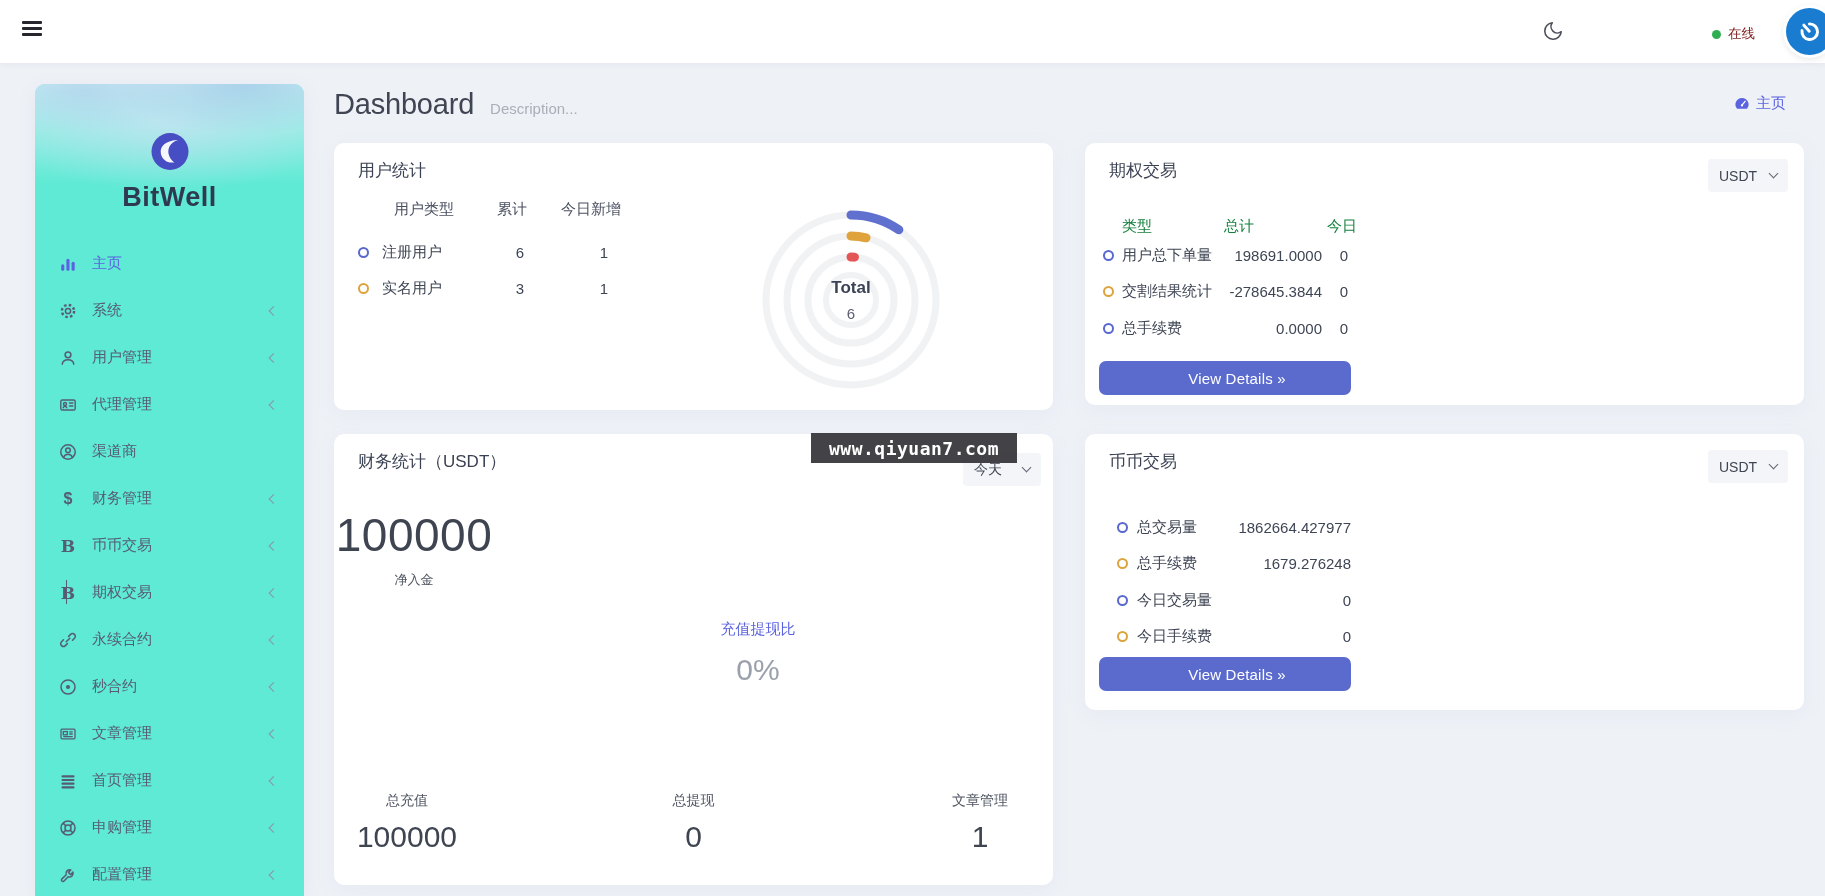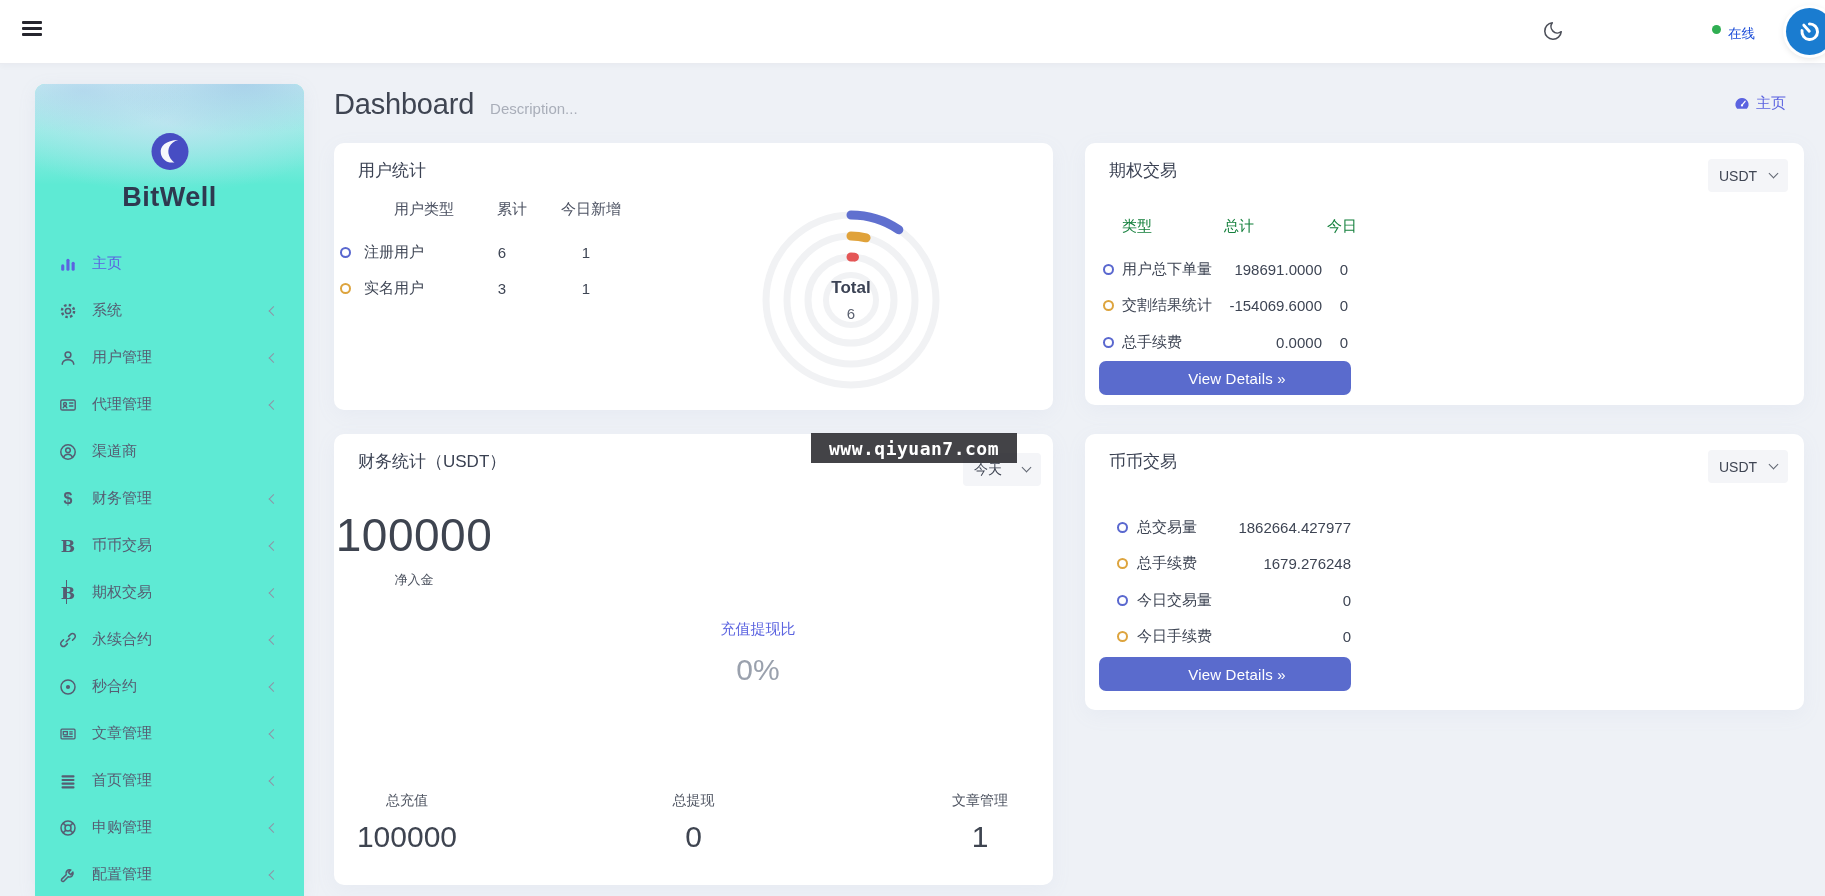--- a/index.html
+++ b/index.html
@@ -14,22 +14,22 @@
   
   #topbar {
     position: absolute; left: 0; top: 0; width: 1825px; height: 64px;
     background: #fff; border-bottom: 1px solid #e9ebf0;
     box-shadow: 0 2px 6px rgba(20,35,60,0.03); z-index: 20;
   }
   .hamburger { position: absolute; left: 22px; top: 21px; width: 20px; height: 15px; cursor: pointer; }
   .hamburger i { display: block; height: 2.6px; background: #26262e; border-radius: 1px; margin-bottom: 3.4px; }
   .moon-btn { position: absolute; left: 1538px; top: 16px; width: 30px; height: 30px;
     display: flex; align-items: center; justify-content: center; cursor: pointer; }
-  .online { position: absolute; left: 1712px; top: 25px; display: flex; gap: 7px;
-    font-size: 13.5px; color: #1d4ed8; }
+  .online { position: absolute; left: 1712px; top: 25px; display: flex; align-items: center; gap: 7px;
+    font-size: 13.5px; color: #7f1d1d; }
   .online .dot { width: 9px; height: 9px; border-radius: 50%; background: #2fae52; }
   .avatar { position: absolute; left: 1786px; top: 8px; width: 47px; height: 47px; border-radius: 50%;
     background: #1a7cd0; display: flex; align-items: center; justify-content: center;
     box-shadow: 0 0 0 3px rgba(255,255,255,0.95), 0 2px 8px rgba(0,0,0,0.18); cursor: pointer; }
   .avatar svg { transform: rotate(-42deg); }
 
   
   #sidebar { position: absolute; left: 35px; top: 84px; width: 269px; height: 812px;
     background: #5eead4; border-radius: 10px 10px 0 0; z-index: 10; overflow: hidden;
     box-shadow: 0 4px 18px rgba(150,160,190,0.10); }
@@ -89,35 +89,35 @@
   .bullet.yellow { border-color: #dda43e; }
   .num { text-align: right; white-space: nowrap; }
 
   
   .us-head { position: absolute; left: 0; right: 0; top: 57px; padding-left: 60px;
     display: flex; font-size: 15px; color: #4a5060; }
   .us-head span:nth-child(1) { width: 103px; }
   .us-head span:nth-child(2) { width: 64px; }
   .us-rows { position: absolute; left: 0; right: 0; top: 91px; }
   .us-row { height: 36px; display: grid; grid-template-columns: 24px 104px 38px 84px;
-    padding-left: 6px; align-items: center; font-size: 15px; color: #3e4554; }
+    padding-left: 24px; align-items: center; font-size: 15px; color: #3e4554; }
 
   
   #chart-wrap { position: absolute; left: 402px; top: 42px; width: 230px; height: 230px; }
   #chart-center { position: absolute; inset: 0; display: flex; flex-direction: column;
     align-items: center; justify-content: center; text-align: center; }
   #chart-center .ttl { font-size: 17px; font-weight: bold; color: #3b4254; }
   #chart-center .val { font-size: 15px; color: #5b6170; margin-top: 7px; }
 
   
   .opt-head { position: absolute; left: 0; right: 0; top: 74px; padding-left: 37px;
     display: flex; font-size: 15px; color: #15803d; }
   .opt-head span:nth-child(1) { width: 102px; }
   .opt-head span:nth-child(2) { width: 103px; }
-  .opt-rows { position: absolute; left: 0; right: 0; top: 108px; }
+  .opt-rows { position: absolute; left: 0; right: 0; top: 94px; }
   .opt-row { height: 36.5px; display: grid; grid-template-columns: 19px 100px 100px 26px;
     padding-left: 18px; align-items: center; font-size: 15px; color: #3e4554; white-space: nowrap; }
 
   .btn { position: absolute; width: 252px; height: 34px; background: #5a6bcd; border-radius: 7px;
     color: #fff; font-size: 15px; display: flex; align-items: center; justify-content: center;
     cursor: pointer; letter-spacing: 0.2px; padding-left: 24px; }
   #btn-opt { left: 14px; top: 218px; }
   #btn-spot { left: 14px; top: 223px; }
 
   
@@ -387,21 +387,21 @@
   <div class="opt-rows">
       <div class="opt-row">
         <span class="bullet blue"></span>
         <span>用户总下单量</span>
         <span class="num">198691.0000</span>
         <span class="num">0</span>
       </div>
       <div class="opt-row">
         <span class="bullet yellow"></span>
         <span>交割结果统计</span>
-        <span class="num">-154069.6000</span>
+        <span class="num">-278645.3844</span>
         <span class="num">0</span>
       </div>
       <div class="opt-row">
         <span class="bullet blue"></span>
         <span>总手续费</span>
         <span class="num">0.0000</span>
         <span class="num">0</span>
       </div>
     </div>
   <div class="btn" id="btn-opt">View Details »</div>

